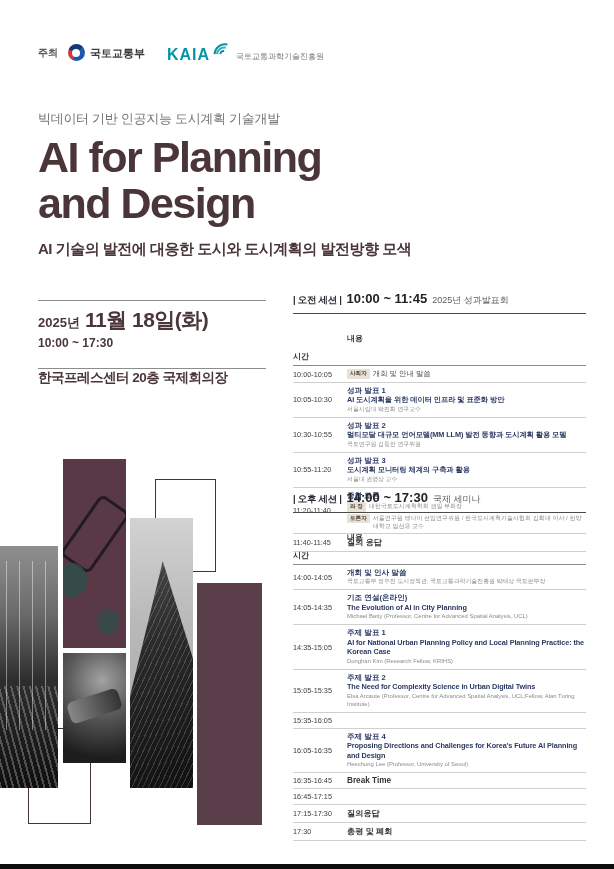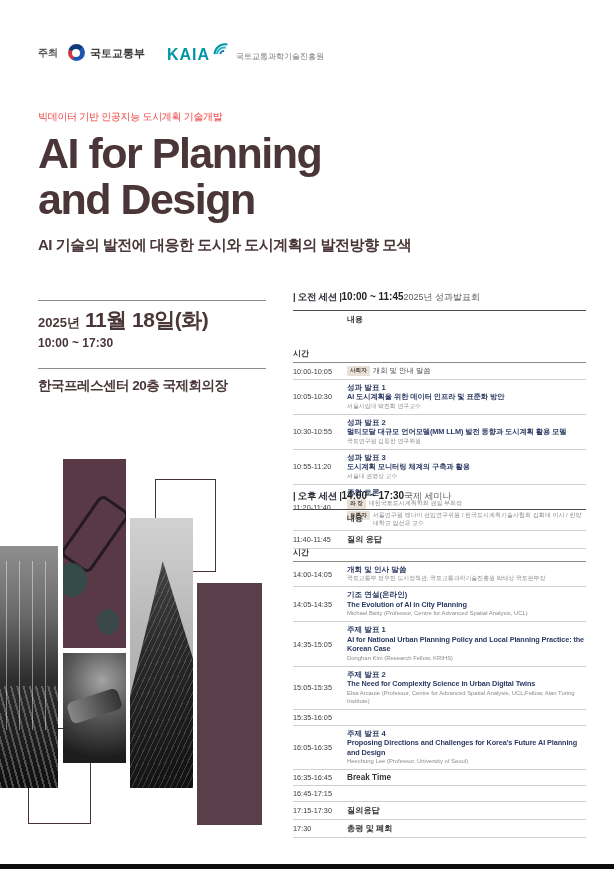--- a/index.html
+++ b/index.html
@@ -20,34 +20,34 @@
   .molit-emblem::after { content:""; position:absolute; left:4px; top:5px; width:8px; height:8px;
     border-radius:50%; background:#fff; }
   .molit-name { font-size:11px; font-weight:bold; color:#3b3b3b; }
   .kaia { display:flex; align-items:flex-end; gap:3px; margin-left:14px; }
   .kaia-word { font-size:16px; font-weight:bold; color:#0096a7; letter-spacing:1px; line-height:1; }
   .kaia-fan { width:16px; height:13px; margin-bottom:8px; }
   .kaia-name { font-size:8px; color:#7a7a7a; margin-left:4px; margin-bottom:1px; }
 
   
   .titleblock { position:absolute; left:38px; top:110px; width:540px; }
-  .eyebrow { font-size:10px; color:#ef4444; letter-spacing:-0.3px; }
+  .eyebrow { font-size:13px; color:#737373; letter-spacing:-0.3px; }
   .main-title { margin-top:6px; font-size:43px; line-height:1.07; font-weight:800;
     letter-spacing:-1.5px; color:#4a3638; }
   .subtitle { margin-top:14px; font-size:15px; font-weight:bold; color:#4a3638; letter-spacing:-0.5px; }
 
   
   .eventinfo { position:absolute; left:38px; top:300px; width:228px; color:#4a3638; }
   .rule { border-top:1px solid #8c8c8c; }
   .dateline { margin-top:5px; display:flex; align-items:baseline; gap:5px; }
   .date-year { font-size:13px; font-weight:bold; }
   .date-day { font-size:21px; font-weight:800; letter-spacing:-0.5px; }
   .event-time { font-size:12px; font-weight:bold; margin-top:2px; }
   .eventinfo .rule2 { margin-top:18px; }
-  .venue { font-size:13.5px; font-weight:800; margin-top:8px; letter-spacing:-0.5px; }
+  .venue { font-size:13.5px; font-weight:800; letter-spacing:-0.5px; }
 
   
   .collage { position:absolute; left:0; top:0; width:280px; height:869px; pointer-events:none; }
   .outline-box { position:absolute; border:1.5px solid #46313d; background:transparent; z-index:1; }
   .box1 { left:155px; top:479px; width:61px; height:93px; }
   .box2 { left:28px; top:728px; width:63px; height:96px; }
   .photo { position:absolute; z-index:2; overflow:hidden; }
   .city { left:0; top:546px; width:58px; height:242px;
     background:linear-gradient(180deg,#8f8f8f 0%,#6a6a6a 28%,#2e2e2e 55%,#0e0e0e 100%); }
   .city .streaks { position:absolute; left:0; top:6%; width:100%; height:70%; opacity:.55;
@@ -72,28 +72,28 @@
     background:radial-gradient(circle at 62% 25%,#a3a3a3 0%,#5a5a5a 38%,#1d1d1d 85%); z-index:3; }
   .robot::after { content:""; position:absolute; left:8%; top:38%; width:84%; height:20%;
     background:linear-gradient(90deg,#888,#333); transform:rotate(-18deg); border-radius:6px; }
   .solid-rect { position:absolute; left:197px; top:583px; width:65px; height:242px;
     background:#5a3f4b; z-index:4; }
 
   
   .sched { position:absolute; left:293px; width:293px; }
   .sched-am { top:291px; }
   .sched-pm { top:490px; }
-  .sess-head { display:flex; align-items:baseline; margin-bottom:6px; }
+  .sess-head { display:flex; align-items:baseline; gap:5px; margin-bottom:6px; }
   .sess-label { font-size:9.5px; font-weight:bold; color:#2e2e38; letter-spacing:-0.3px; }
-  .sess-time { font-size:10px; font-weight:bold; color:#222; }
+  .sess-time { font-size:13px; font-weight:bold; color:#222; }
   .sess-desc { font-size:9px; color:#5a5a5a; }
   .thead { display:flex; border-top:1.5px solid #4a4a4a; border-bottom:1px solid #8a8a8a;
     padding:3px 0; font-size:8px; font-weight:bold; color:#333; }
   .c-time { width:54px; flex:none;margin-top:34px; }
-  .c-body { flex:1; min-width:0; }
+  .c-body { flex:1; min-width:0;margin-top:16px; }
   .trow { display:flex; align-items:center; border-bottom:1px solid #cfcfcf; padding:3px 0; }
   .t { width:54px; flex:none; font-size:7.3px; color:#3d3d3d; }
   .b { flex:1; min-width:0; }
   .cat { font-size:7.6px; font-weight:bold; color:#2c3a63; line-height:1.25; }
   .ttl { font-size:7.3px; font-weight:bold; color:#2c3a63; line-height:1.3; letter-spacing:-0.1px; }
   .spk { font-size:5.9px; color:#8b8b8b; line-height:1.35; margin-top:1px; }
   .plain { font-size:8.2px; font-weight:bold; color:#333; }
   .mcline { font-size:7.4px; color:#4d4d4d; display:flex; gap:3px; }
   .badge { display:inline-block; flex:none; background:#e7e1d8; color:#57493f; font-size:5.6px;
     font-weight:bold; padding:1px 3px; border-radius:1px; }

